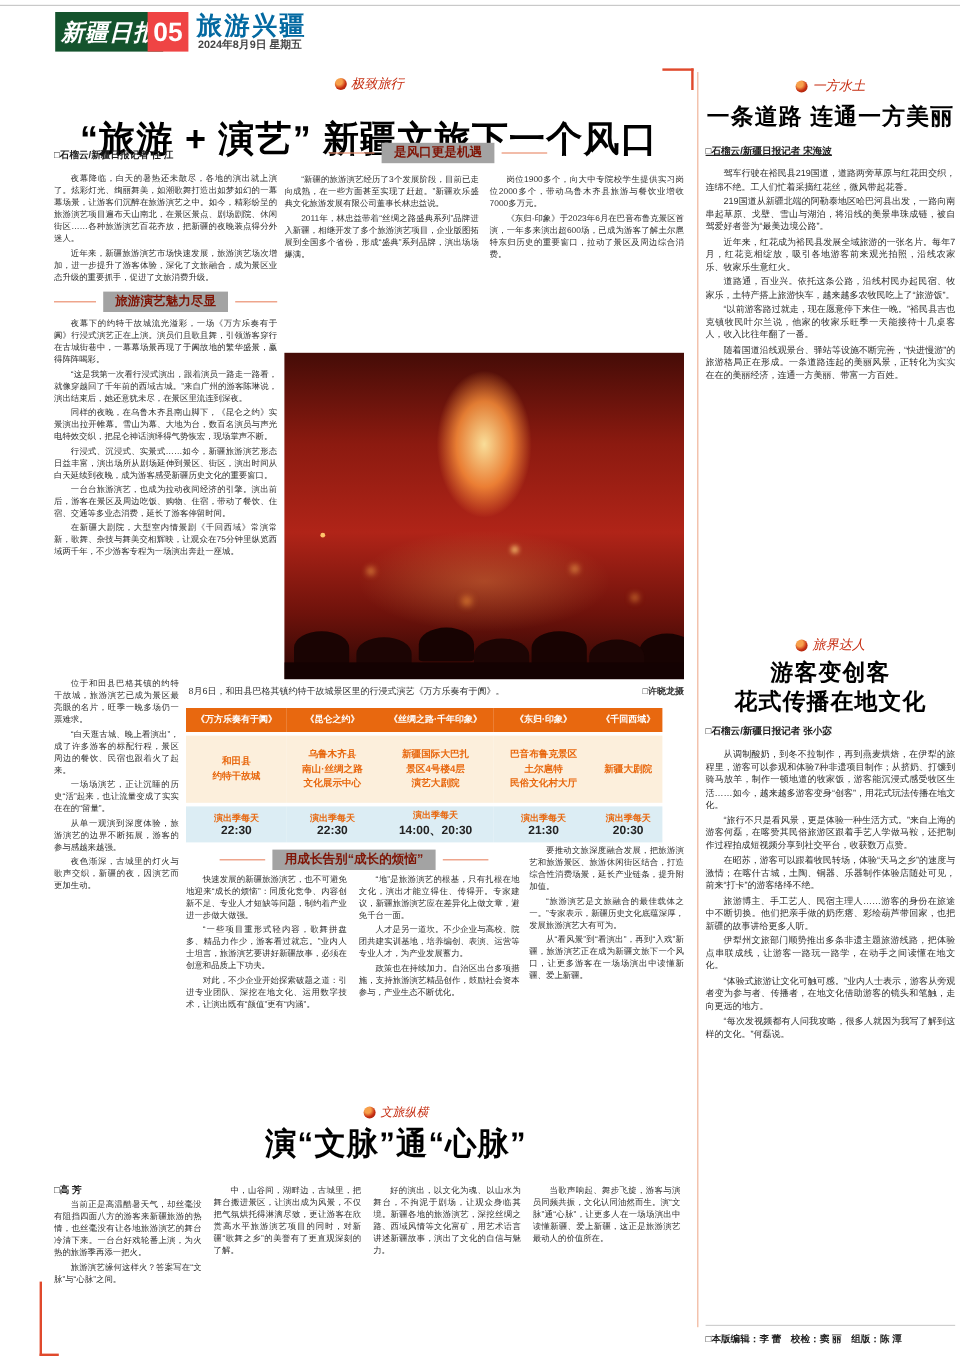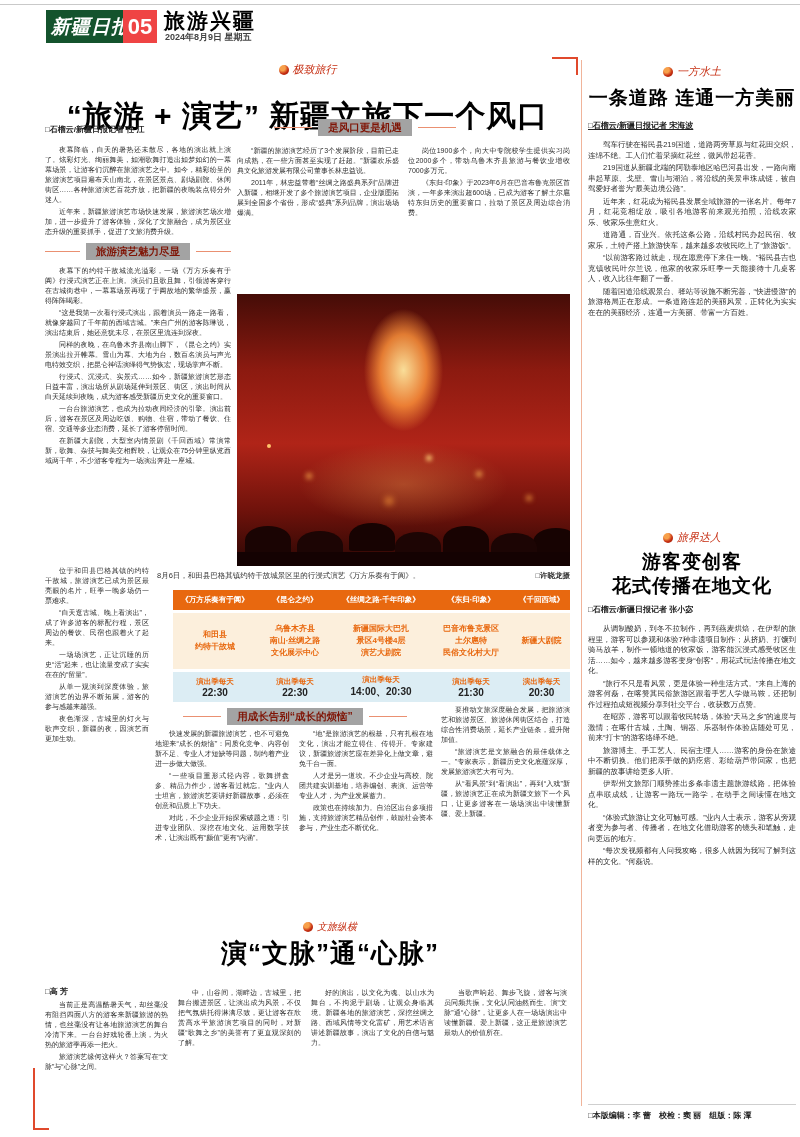--- a/index.html
+++ b/index.html
@@ -6,21 +6,21 @@
   .page{position:relative;width:800px;height:1137px;background:#ffffff;overflow:hidden;
         font-family:"Liberation Sans",sans-serif;margin:0 auto;}
   .abs{position:absolute;}
   
   .top-rule{position:absolute;left:0;top:4px;width:800px;height:1px;background:#c9c9c9;}
   .brand{position:absolute;left:46px;top:10px;width:90px;height:33px;background:#14532d;
          color:#fff;font-family:"DejaVu Serif",serif;font-style:italic;font-weight:bold;
          font-size:19px;display:flex;align-items:center;justify-content:center;letter-spacing:1px;}
   .pagenum{position:absolute;left:123px;top:10px;width:34px;height:33px;background:#ef4444;
          color:#fff;font-weight:bold;font-size:22px;display:flex;align-items:center;justify-content:center;}
-  .sec-title{position:absolute;left:164px;top:7px;font-size:21px;font-weight:bold;color:#000000;letter-spacing:2px;}
+  .sec-title{position:absolute;left:164px;top:7px;font-size:21px;font-weight:bold;color:#0369a1;letter-spacing:2px;}
   .sec-date{position:absolute;left:165px;top:31px;font-size:9px;color:#444;font-weight:bold;}
   
   .corner-tr{position:absolute;left:552px;top:57px;width:24px;height:16px;
              border-top:2px solid #e0492c;border-right:2px solid #e0492c;}
   .corner-bl{position:absolute;left:33px;top:1068px;width:14px;height:60px;
              border-left:2px solid #e0492c;border-bottom:2px solid #e0492c;}
   .divider-v{position:absolute;left:581px;top:60px;width:1px;height:1046px;background:#f0b49a;}
   
   .badge{display:flex;align-items:center;justify-content:center;gap:4px;
          color:#c62e12;font-weight:normal;font-style:italic;font-size:11px;}
@@ -49,21 +49,21 @@
      box-shadow:52px 5px 0 #1c0504,104px -3px 0 #170302,150px 6px 0 #1d0504,
                 198px 0 0 #180302,246px 7px 0 #1c0504,288px 2px 0 #170302;}
   .ph-bar{position:absolute;left:0;bottom:0;width:100%;height:14px;background:#140202;}
   .ph-lights{position:absolute;left:30px;top:150px;width:4px;height:4px;border-radius:50%;
      background:#ffc46a;box-shadow:40px 30px 5px 1px rgba(255,180,80,.8),120px 55px 6px 2px rgba(255,160,60,.7),
      210px 28px 5px 1px rgba(255,190,90,.8),260px 52px 5px 1px rgba(255,170,70,.7),160px 12px 4px 1px rgba(255,210,120,.9);}
   .caption-row{position:absolute;left:157px;top:571px;width:413px;display:flex;
      justify-content:space-between;align-items:flex-start;font-size:7.5px;color:#333;gap:20px;}
   .caption-credit{font-weight:bold;white-space:nowrap;margin-left:8px;}
   
-  .sched{position:absolute;left:155px;top:590px;width:415px;display:flex;justify-content:flex-end;}
+  .sched{position:absolute;left:155px;top:590px;width:415px;display:flex;justify-content:flex-start;}
   .tcol{display:flex;flex-direction:column;gap:3px;}
   .tcol.c0{width:84px;}.tcol.c1{width:76px;}.tcol.c2{width:96px;}.tcol.c3{width:84px;}.tcol.c4{width:57px;}
   .thead{background:#e8680f;color:#fff;font-size:7.5px;font-weight:bold;height:20px;
          display:flex;align-items:center;justify-content:center;white-space:nowrap;}
   .tvenue{background:#fcefdc;color:#e8680f;font-size:8px;font-weight:bold;height:56px;
          display:flex;align-items:center;justify-content:center;text-align:center;white-space:pre-line;line-height:12px;}
   .ttime{background:#dcedf4;height:30px;display:flex;flex-direction:column;align-items:center;justify-content:center;}
   .ttime .tlabel{color:#e8680f;font-size:7.5px;font-weight:bold;}
   .ttime .tval{color:#222;font-size:10px;font-weight:bold;}
   

